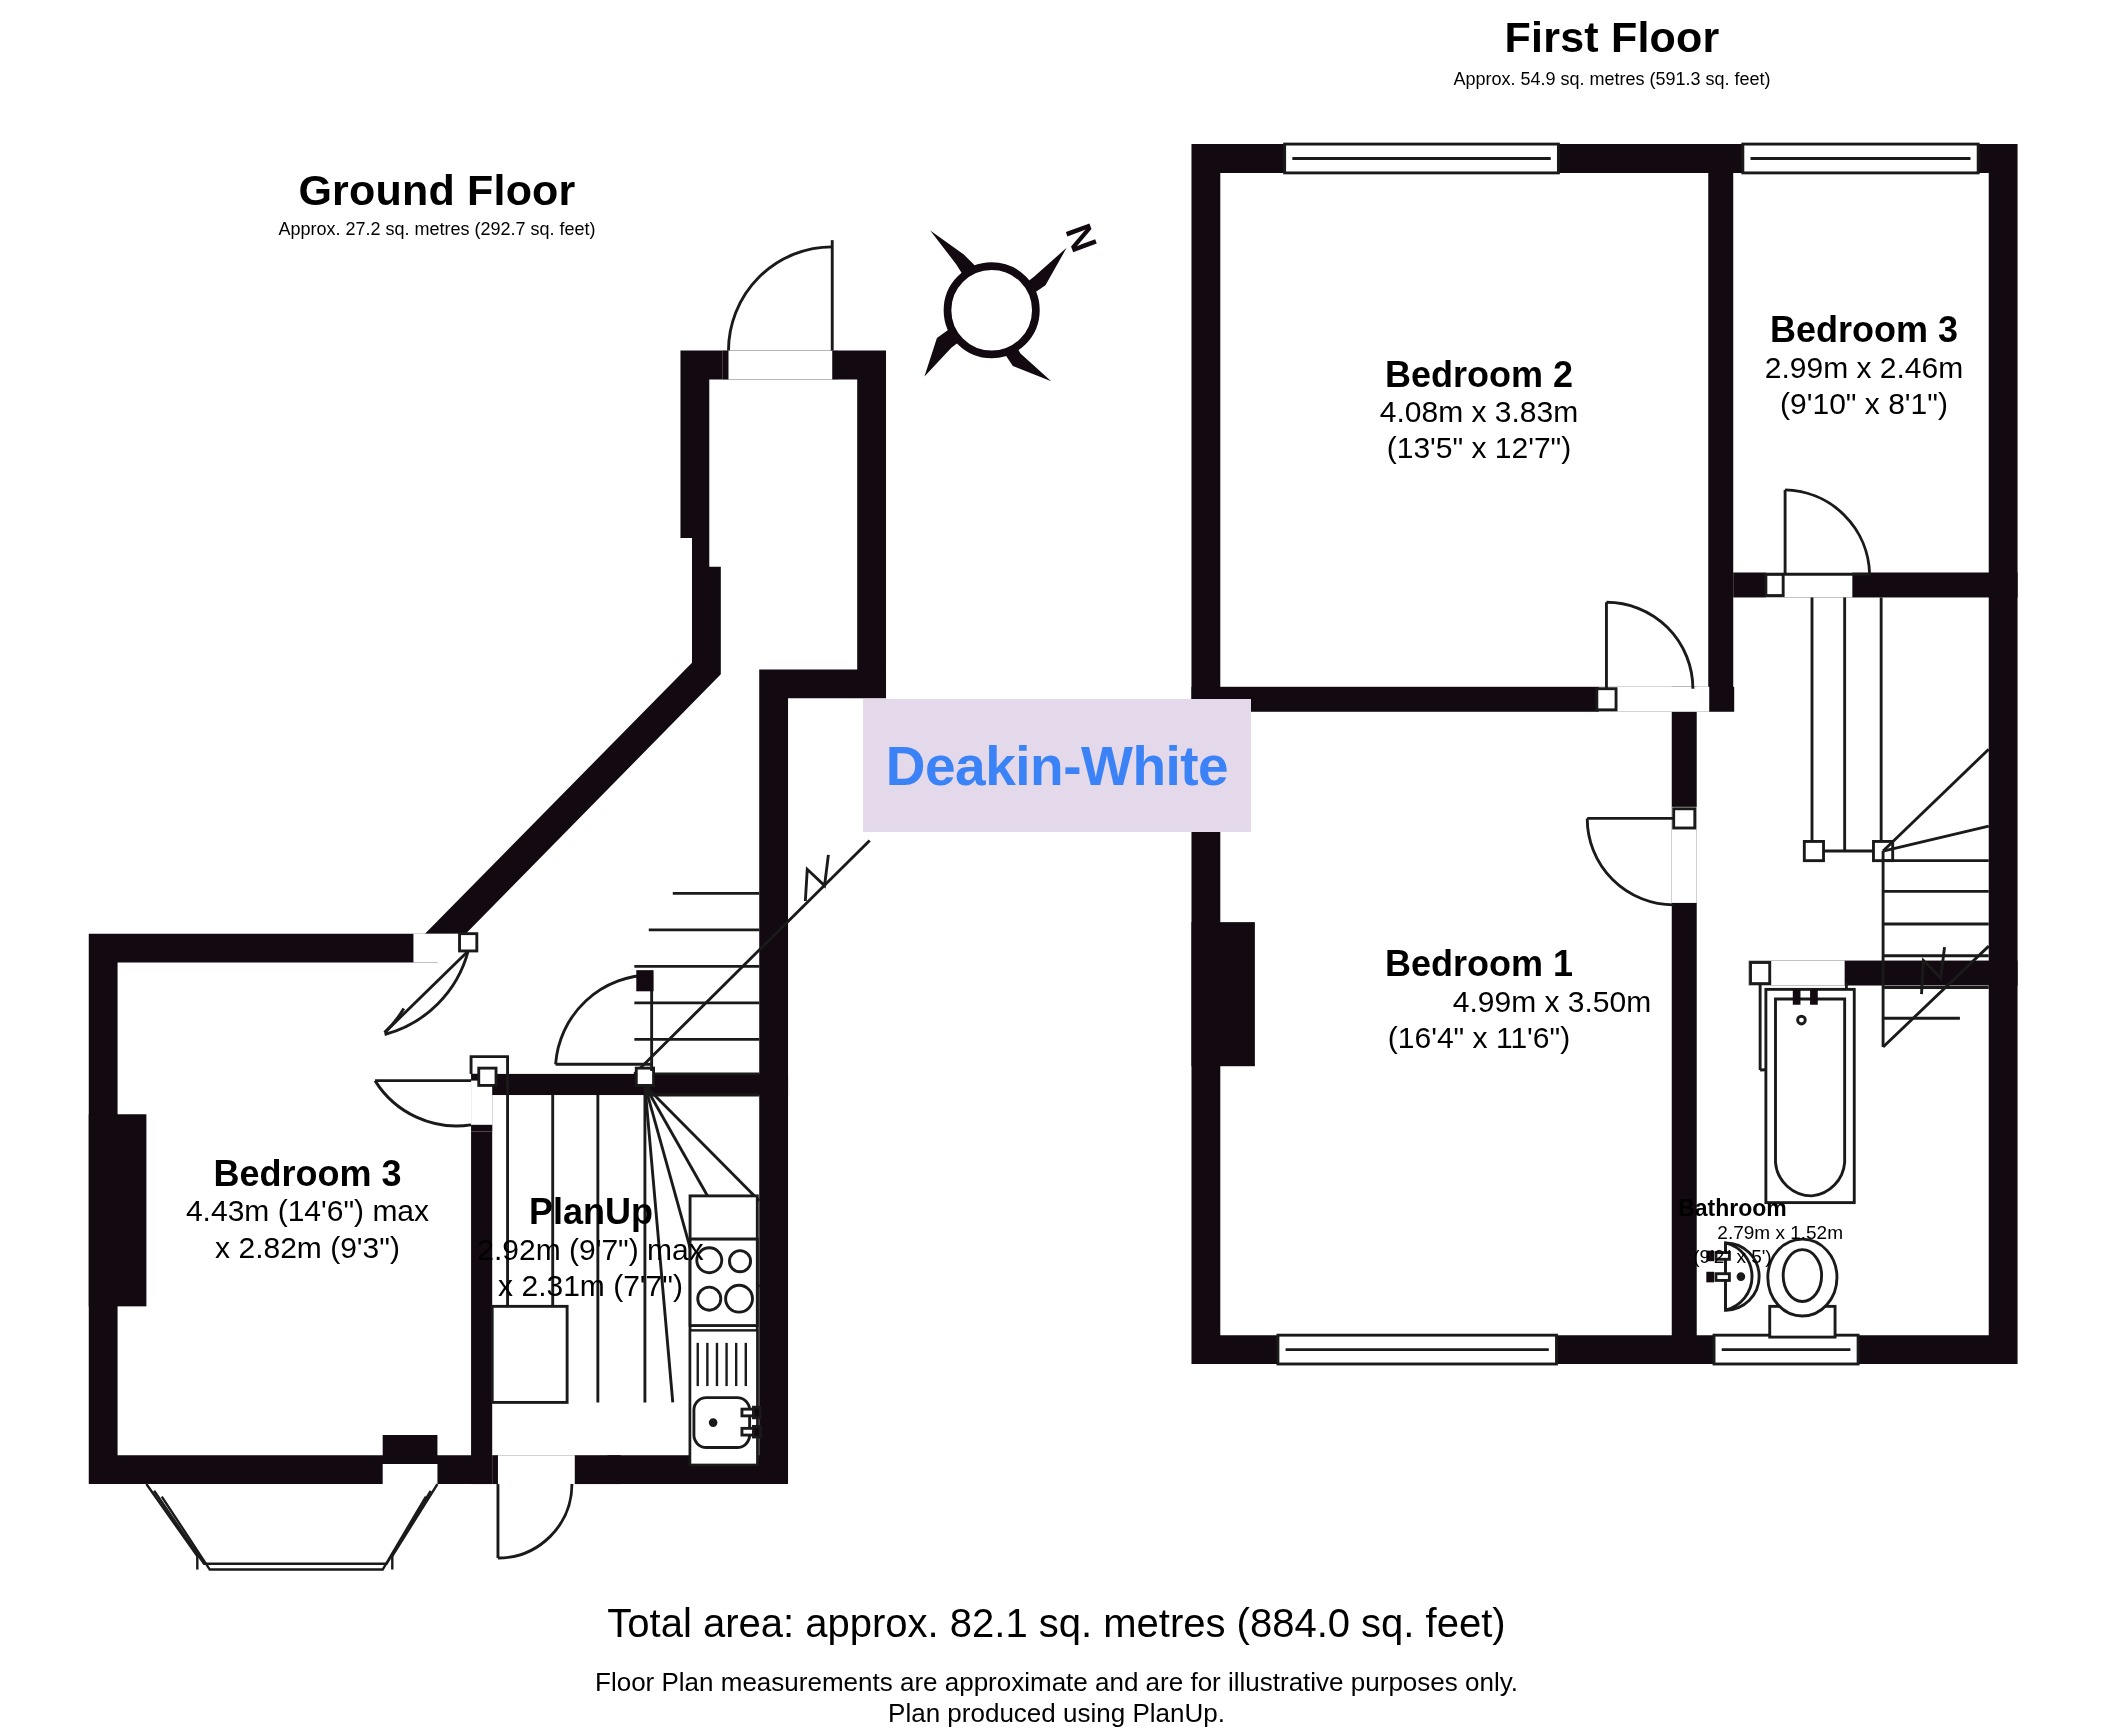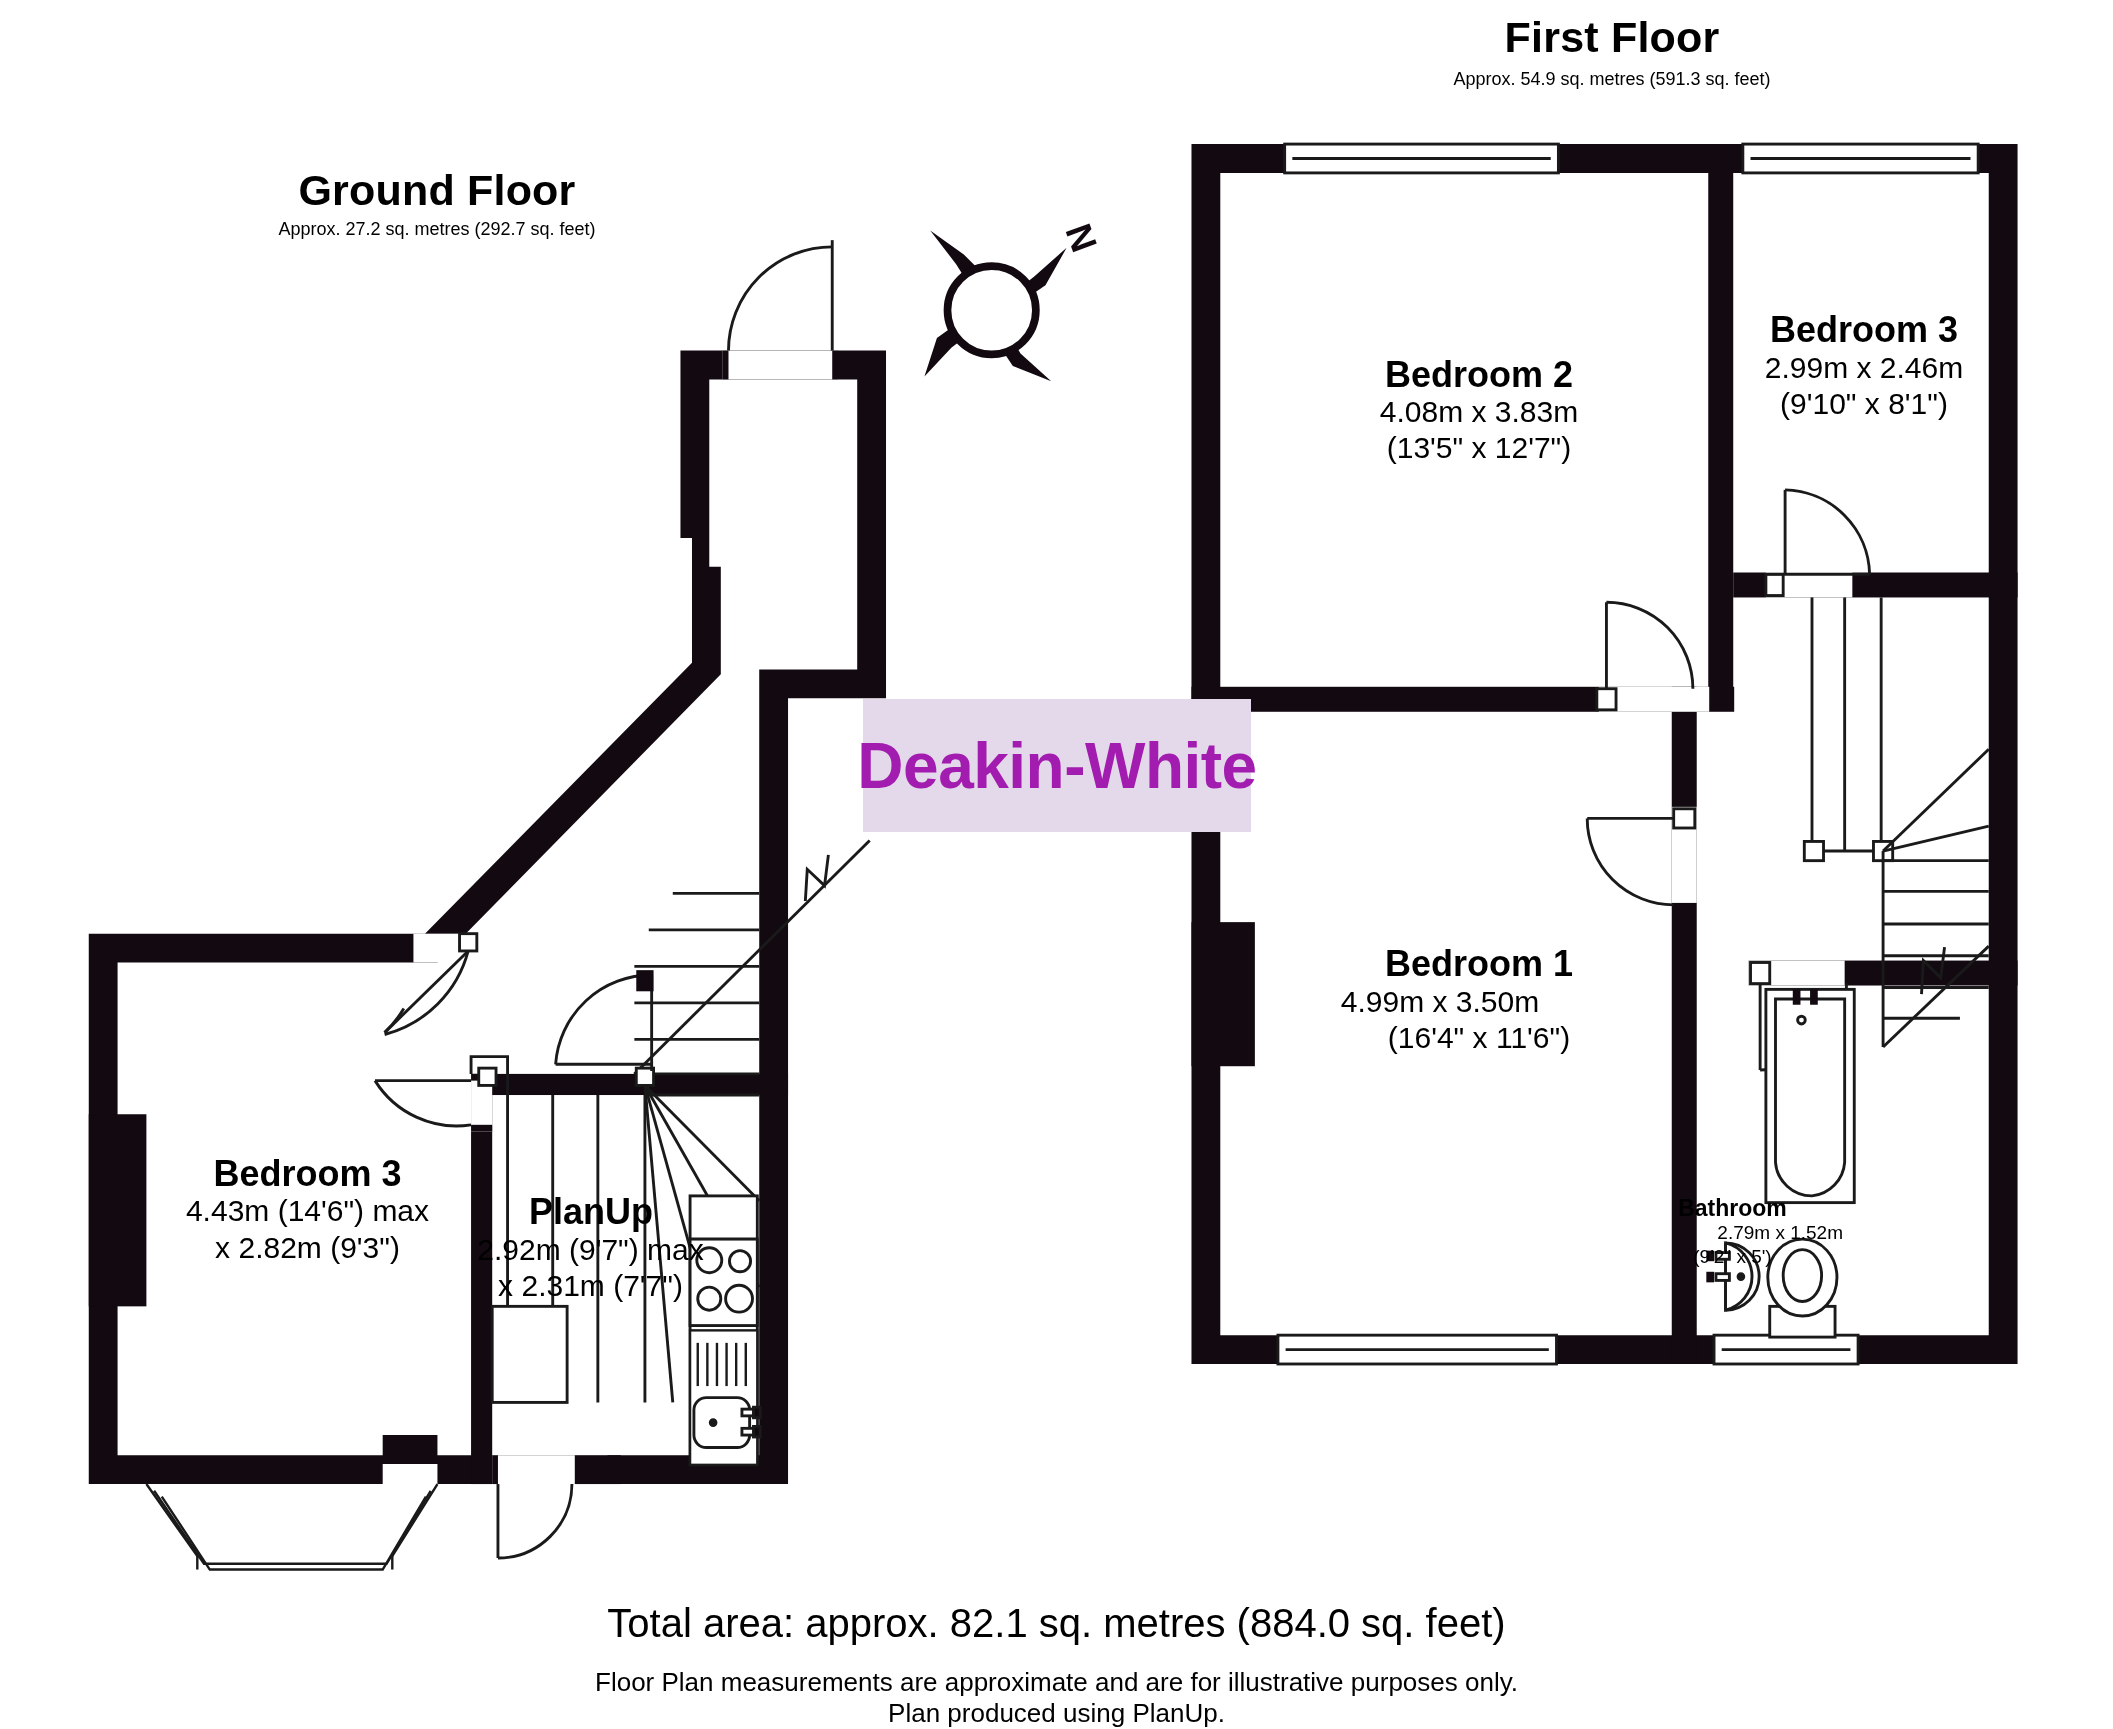--- a/index.html
+++ b/index.html
@@ -81,23 +81,23 @@
   }
   #watermark-text {
     position: absolute;
     left: 863px;
     top: 699px;
     width: 388px;
     height: 133px;
     display: flex;
     align-items: center;
     justify-content: center;
-    font-size: 64px;
+    font-size: 55px;
     font-weight: bold;
-    color: #a21caf;
+    color: #3b82f6;
     letter-spacing: -0.5px;
     white-space: nowrap;
   }
 </style>
 </head>
 <body>
 
 <div id="plan-root">
 
   <svg class="plan-svg" viewBox="0 0 2200 1800">
@@ -411,21 +411,21 @@
 
   <div class="txt room-name" style="left:1287px; top:354px; width:384px;">Bedroom 2</div>
   <div class="txt room-dims" style="left:1287px; top:394px; width:384px;">4.08m x 3.83m</div>
   <div class="txt room-dims" style="left:1287px; top:430px; width:384px;">(13'5" x 12'7")</div>
 
   <div class="txt room-name" style="left:1720px; top:309px; width:288px;">Bedroom 3</div>
   <div class="txt room-dims" style="left:1720px; top:350px; width:288px;">2.99m x 2.46m</div>
   <div class="txt room-dims" style="left:1720px; top:386px; width:288px;">(9'10" x 8'1")</div>
 
   <div class="txt room-name" style="left:1287px; top:943px; width:384px;">Bedroom 1</div>
-  <div class="txt room-dims" style="left:1248px; top:984px; width:384px;text-align:center;">4.99m x 3.50m</div>
+  <div class="txt room-dims" style="left:1360px; top:984px; width:384px;text-align:center;">4.99m x 3.50m</div>
   <div class="txt room-dims" style="left:1287px; top:1020px; width:384px;">(16'4" x 11'6")</div>
 
   <div class="txt room-name-sm" style="left:1622px; top:1195px; width:221px;">Bathroom</div>
   <div class="txt room-dims-sm" style="left:1622px; top:1222px; width:221px;text-align:right;">2.79m x 1.52m</div>
   <div class="txt room-dims-sm" style="left:1622px; top:1246px; width:221px;">(9'2" x 5')</div>
 
   <div class="txt room-name" style="left:106px; top:1153px; width:403px;">Bedroom 3</div>
   <div class="txt room-dims" style="left:106px; top:1193px; width:403px;">4.43m (14'6") max</div>
   <div class="txt room-dims" style="left:106px; top:1230px; width:403px;">x 2.82m (9'3")</div>
 

